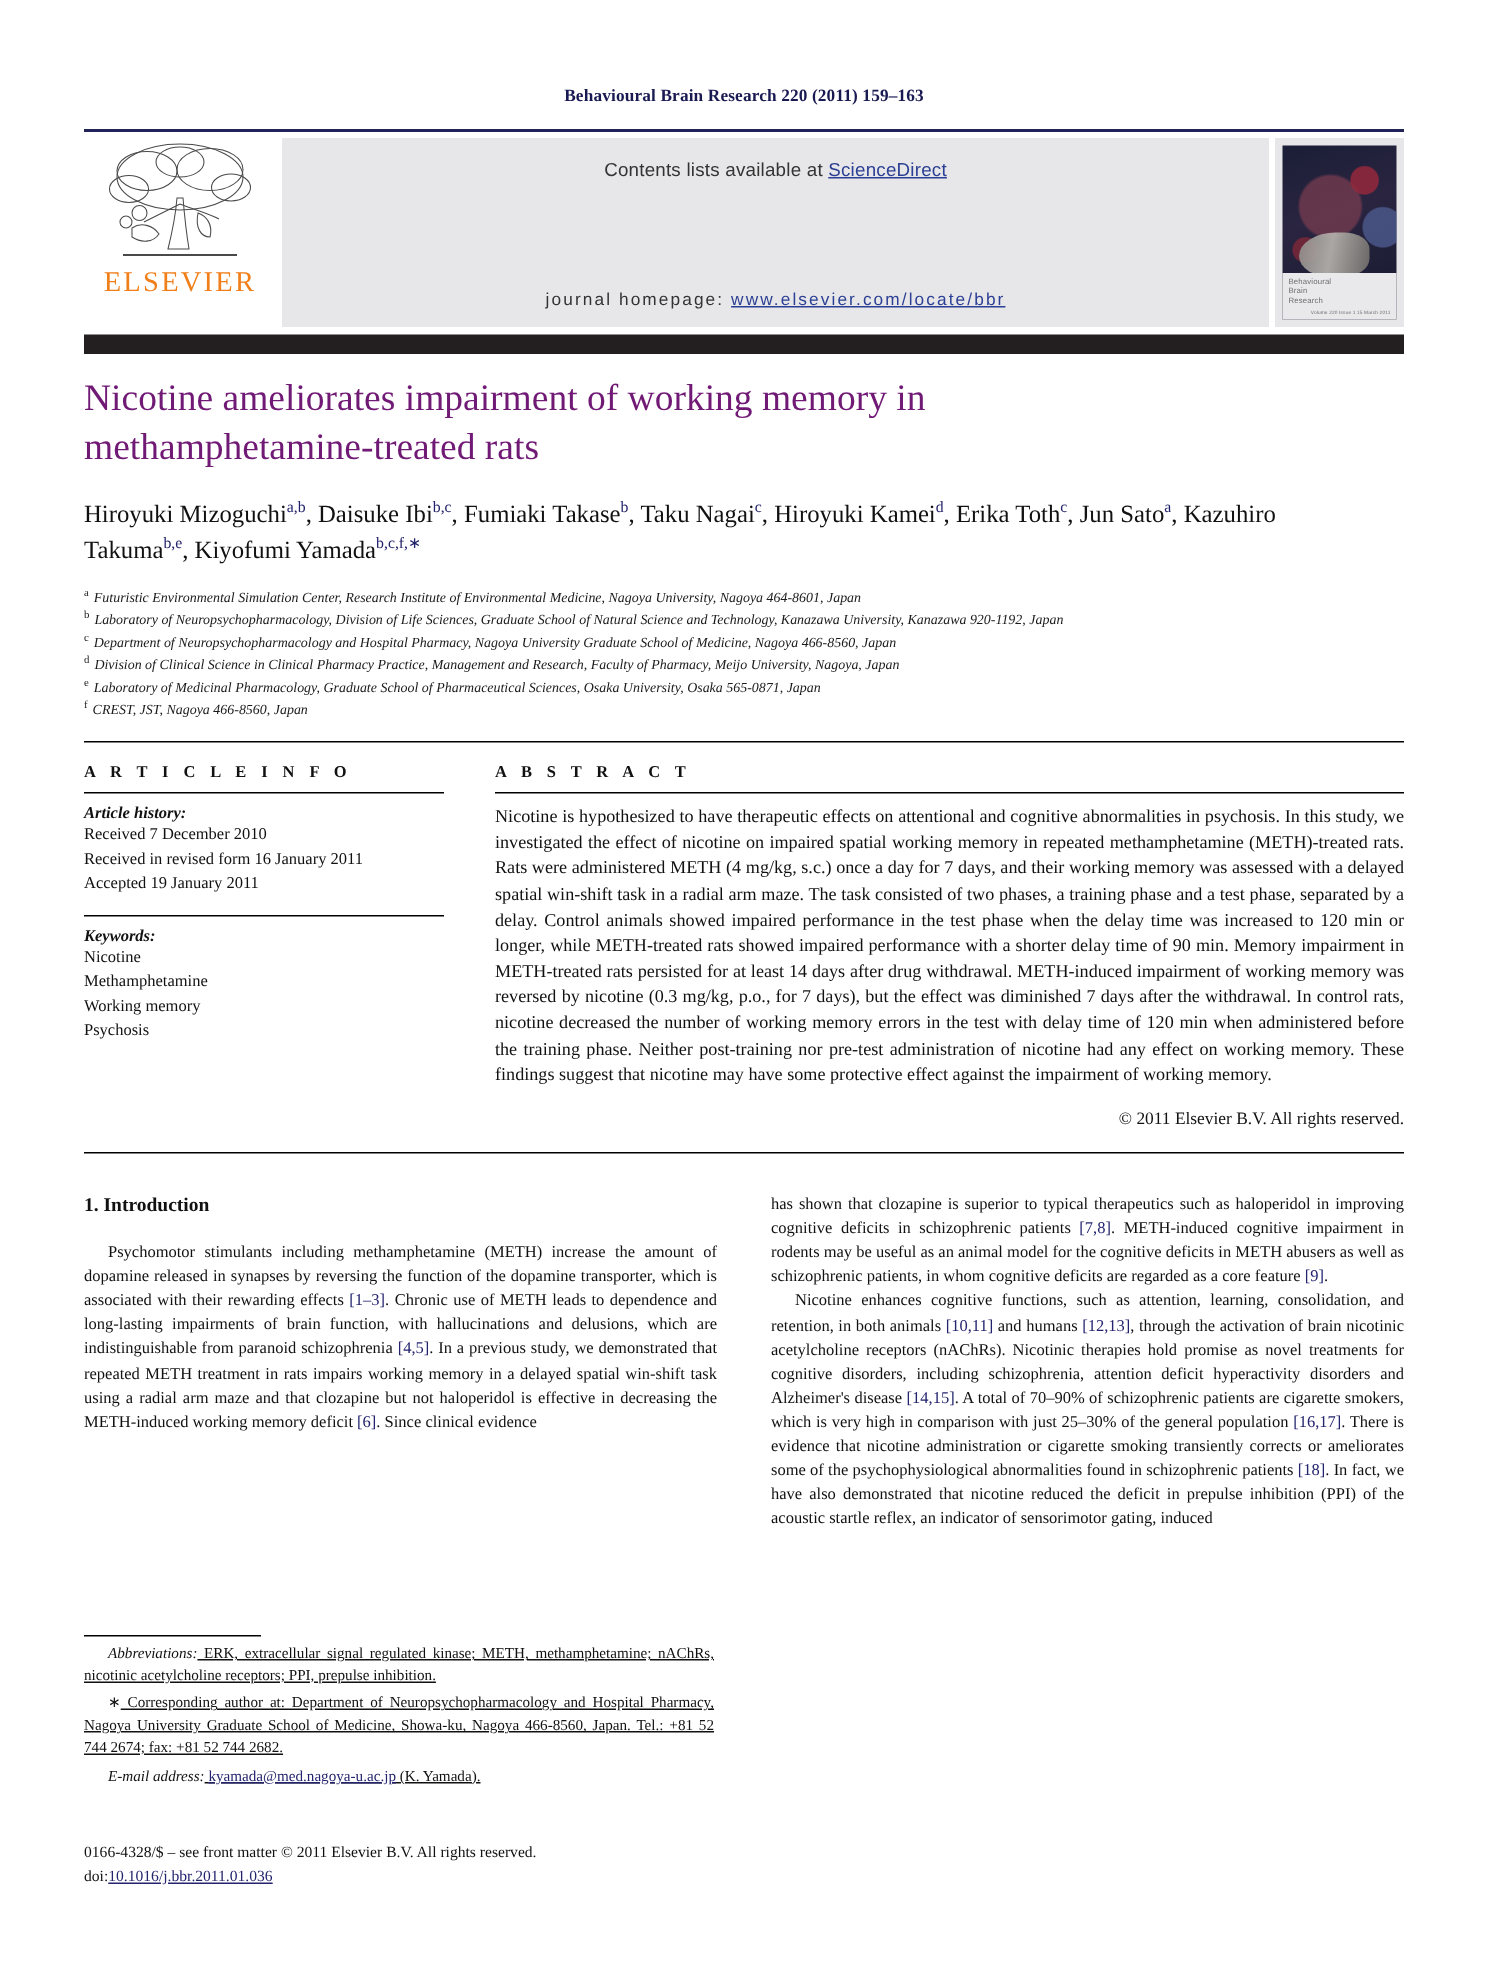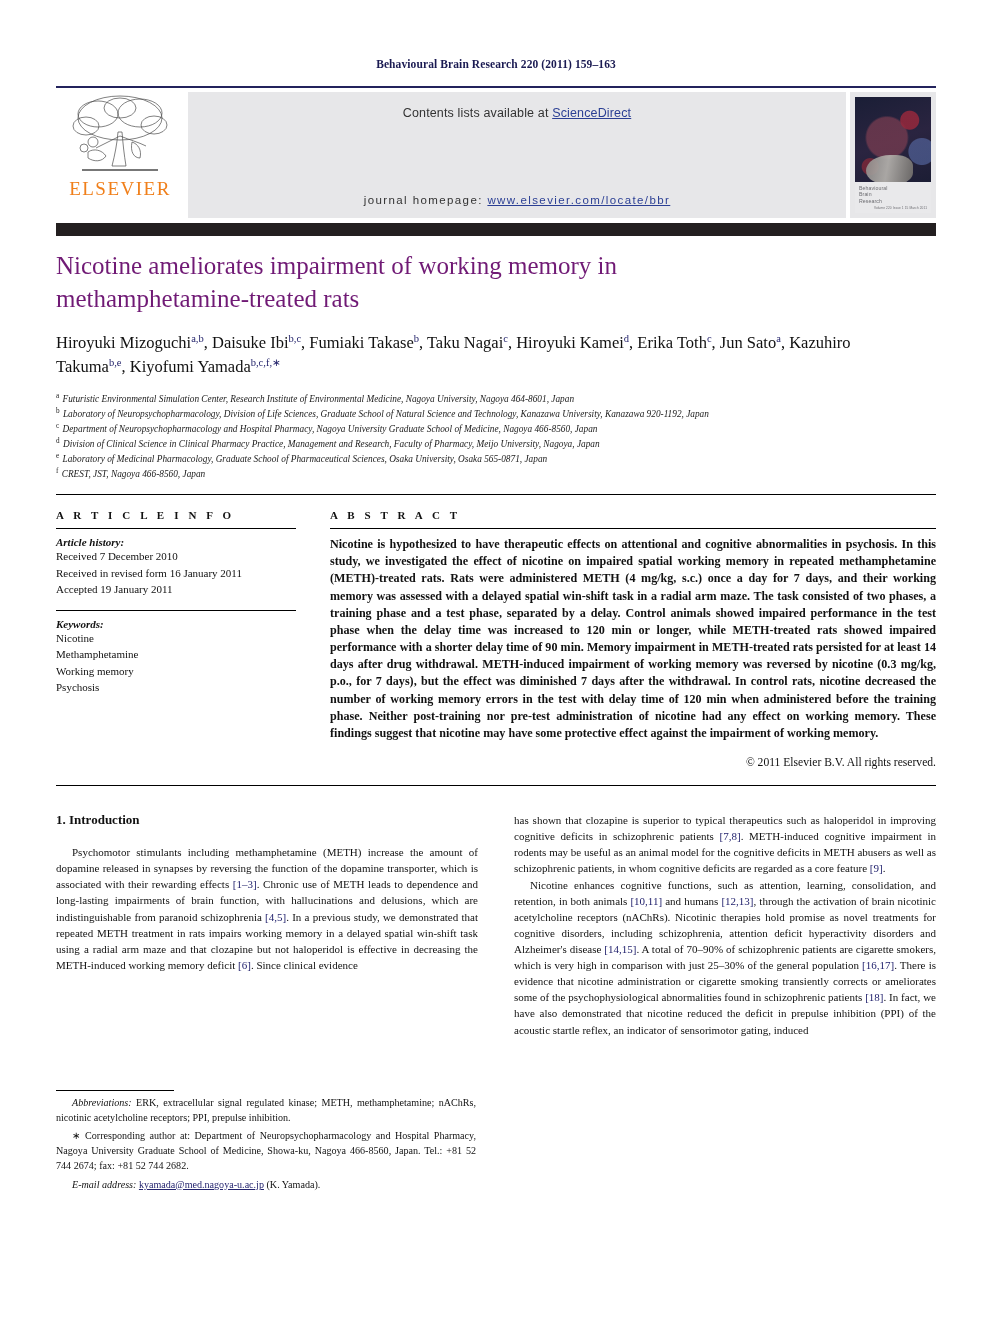--- a/index.html
+++ b/index.html
@@ -249,21 +249,20 @@
     font-size: 11px;
     line-height: 1.5;
     color: #111;
   }
   .abs-body {
     font-family: "Liberation Serif", serif;
     font-size: 12.1px;
     line-height: 1.42;
     text-align: justify;
     color: #111;
-    font-weight: bold;
   }
   .abs-copyright {
     font-family: Liberation Serif, serif;
     font-size: 11.6px;
     text-align: right;
     margin-top: 14px;
     color: #111;
   }
   .rule-bottom {
     margin: 16px 56px 0 56px;
@@ -311,20 +310,21 @@
     width: 118px;
     border-top: 1.1px solid #000;
     margin-bottom: 5px;
   }
   .fn {
     font-family: "Liberation Serif", serif;
     font-size: 10.1px;
     line-height: 1.46;
     text-align: justify;
     color: #111;
+    text-decoration: underline;
   }
   .fn .it { font-style: italic; }
   .fn .lead { padding-left: 16px; display: inline-block; }
   .fn-block { margin-bottom: 4px; }
   .imprint {
     position: absolute;
     left: 56px;
     top: 1228px;
     width: 440px;
     font-family: "Liberation Serif", serif;
@@ -464,14 +464,20 @@
       <span class="lead it">Abbreviations:</span><span> ERK, extracellular signal regulated kinase; METH, methamphetamine; nAChRs, nicotinic acetylcholine receptors; PPI, prepulse inhibition.</span>
     </div>
     <div class="fn fn-block">
       <span class="lead">∗</span><span> Corresponding author at: Department of Neuropsychopharmacology and Hospital Pharmacy, Nagoya University Graduate School of Medicine, Showa-ku, Nagoya 466-8560, Japan. Tel.: +81 52 744 2674; fax: +81 52 744 2682.</span>
     </div>
     <div class="fn">
       <span class="lead it">E-mail address:</span> <a class="mail" href="#">kyamada@med.nagoya-u.ac.jp</a><span> (K. Yamada).</span>
     </div>
   </div>
 
+  <div class="imprint">
+    <div>0166-4328/$ – see front matter © 2011 Elsevier B.V. All rights reserved.</div>
+    <div>
+      <span>doi:</span><a class="doi-link" href="#">10.1016/j.bbr.2011.01.036</a>
+    </div>
+  </div>
 
 </div>
 
 </body></html>

